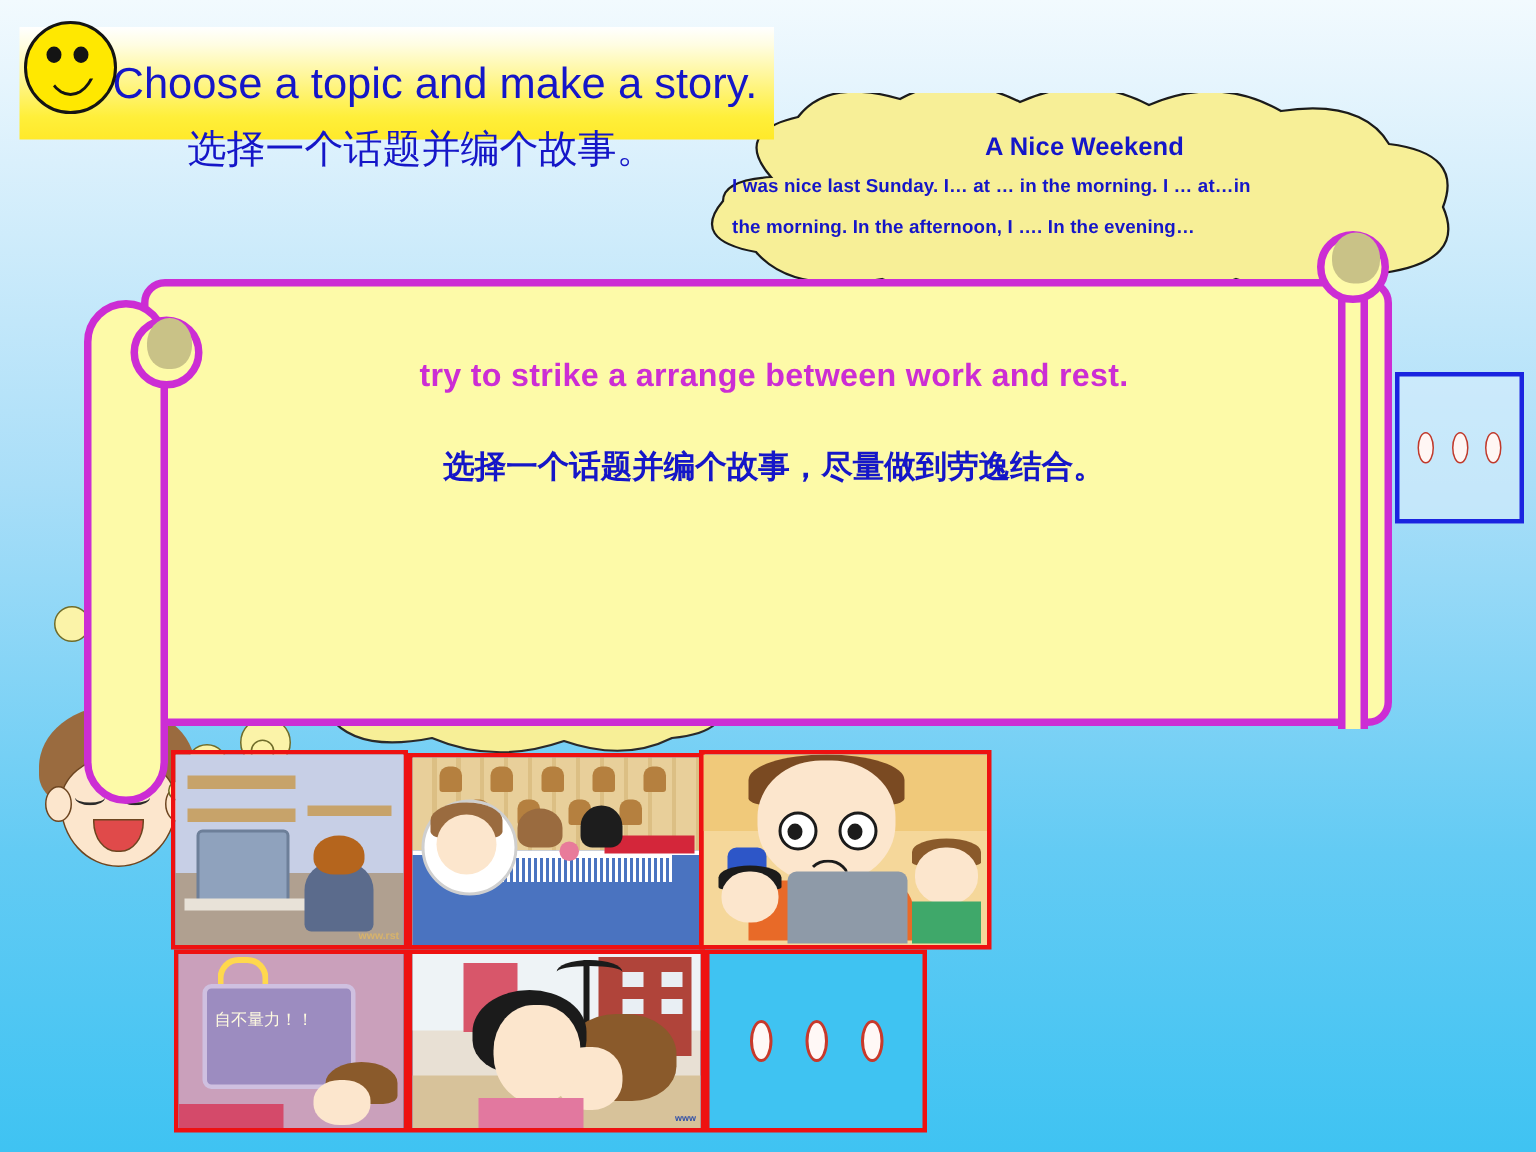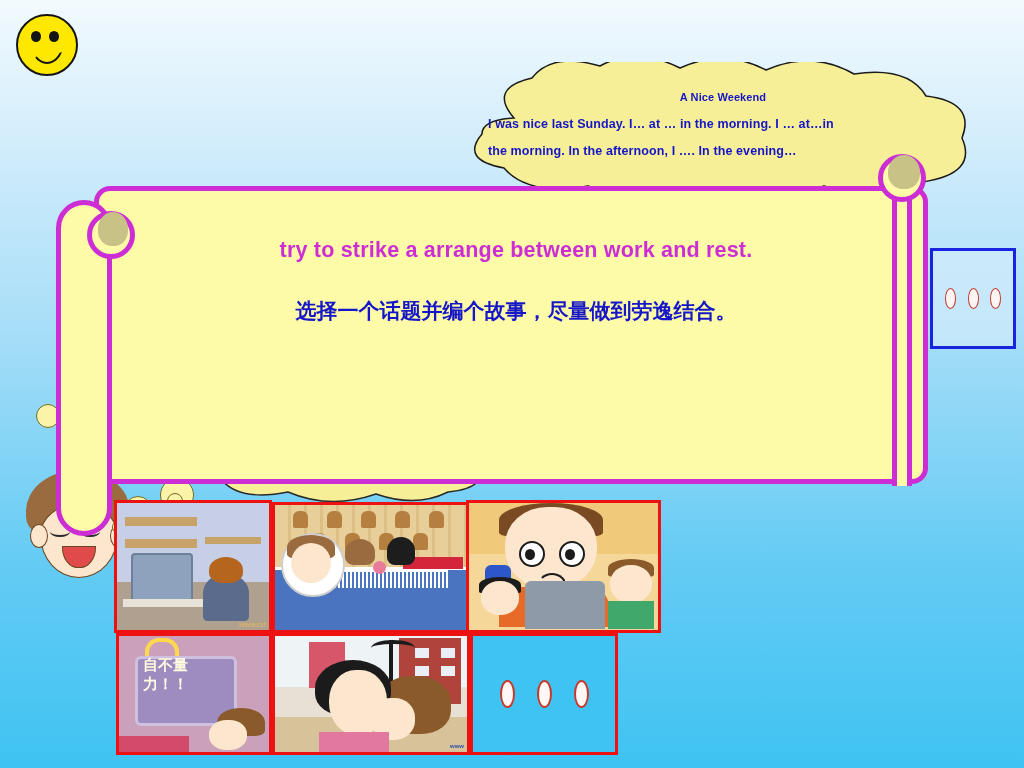--- a/index.html
+++ b/index.html
@@ -93,21 +93,21 @@
     color: #1516c8;
     font-weight: bold;
     font-size: 12.5px;
     line-height: 27px;
     letter-spacing: .1px;
   }
   .cloud-title {
     text-align: center;
     padding-left: 10px;
     margin-top: 22px;
-    font-size: 11px;
+    font-size: 17px;
   }
   .cloud-body {
     padding: 0 22px 0 40px;
   }
 
   
   .cloud2 {
     position: absolute;
     left: 180px; top: 392px;
     width: 330px; height: 112px;
@@ -348,21 +348,21 @@
   .s3 .kid-l .hair { position:absolute; left:4px; top:12px; width:42px; height:16px; background:#1b1b1b; border-radius:50% 50% 10% 10%; }
   .s3 .kid-l .hat { position:absolute; left:10px; top:0; width:26px; height:16px; background:#2d56c8; border-radius:6px 6px 0 0; }
   .s3 .kid-r { position:absolute; right:2px; top:48px; width:50px; height:76px; }
   .s3 .kid-r .h { position:absolute; left:4px; top:14px; width:42px; height:38px; background:#fce6cd; border-radius:48%; }
   .s3 .kid-r .hair { position:absolute; left:2px; top:8px; width:46px; height:18px; background:#8a5a2b; border-radius:50% 50% 12% 12%; }
   .s3 .kid-r .body { position:absolute; left:2px; top:50px; width:46px; height:28px; background:#3fa86a; }
 
   
   .s4 { inset:0; background:#caa0bb; }
   .s4 .mon2 { position:absolute; left:16px; top:20px; width:96px; height:64px; background:#9c8cc0; border:3px solid #cfc0e0; border-radius:6px; }
-  .s4 .txt { position:absolute; left:24px; top:20px; width:80px; color:#fffbe0; font-size:15px; font-weight:bold; font-family:"DejaVu Sans",sans-serif; }
+  .s4 .txt { position:absolute; left:24px; top:36px; width:80px; color:#fffbe0; font-size:11px; font-weight:normal; font-family:"DejaVu Sans",sans-serif; }
   .s4 .lamp { position:absolute; left:26px; top:2px; width:26px; height:18px; border:4px solid #ffd84d; border-bottom:none; border-radius:14px 14px 0 0; }
   .s4 .kid { position:absolute; right:4px; bottom:2px; width:62px; height:42px; }
   .s4 .kid .hair { position:absolute; right:0; top:0; width:48px; height:28px; background:#8a5a2b; border-radius:50% 50% 20% 20%; }
   .s4 .kid .f { position:absolute; right:18px; top:12px; width:38px; height:30px; background:#fce6cd; border-radius:46%; }
   .s4 .bed { position:absolute; left:0; bottom:0; width:70px; height:16px; background:#d44a6a; }
 
   
   .s5 { inset:0; background:#e8e0d4; }
   .s5 .sky { position:absolute; left:0; top:0; right:0; height:44%; background:#eef3f6; }
   .s5 .bldg { position:absolute; left:34px; top:6px; width:36px; height:46px; background:#d8566a; }
@@ -426,20 +426,24 @@
     </svg>
     <div class="cloud-text">
       <div class="cloud-title">A  Nice Weekend</div>
       <div class="cloud-body">
         <div>I was nice last Sunday. I… at … in the morning. I … at…in</div>
         <div>the morning. In the afternoon, I …. In the evening…</div>
       </div>
     </div>
   </div>
 
+  <div class="title-banner">
+    <div class="title-en">Choose a topic and make a story.</div>
+    <div class="title-zh">选择一个话题并编个故事。</div>
+  </div>
   <div class="smiley">
     <div class="eye l"></div>
     <div class="eye r"></div>
     <div class="smile"></div>
   </div>
 
   <div class="scroll">
     <div class="scroll-body"></div>
     <div class="curl-tr-stem"></div>
     <div class="curl-tr"></div>

